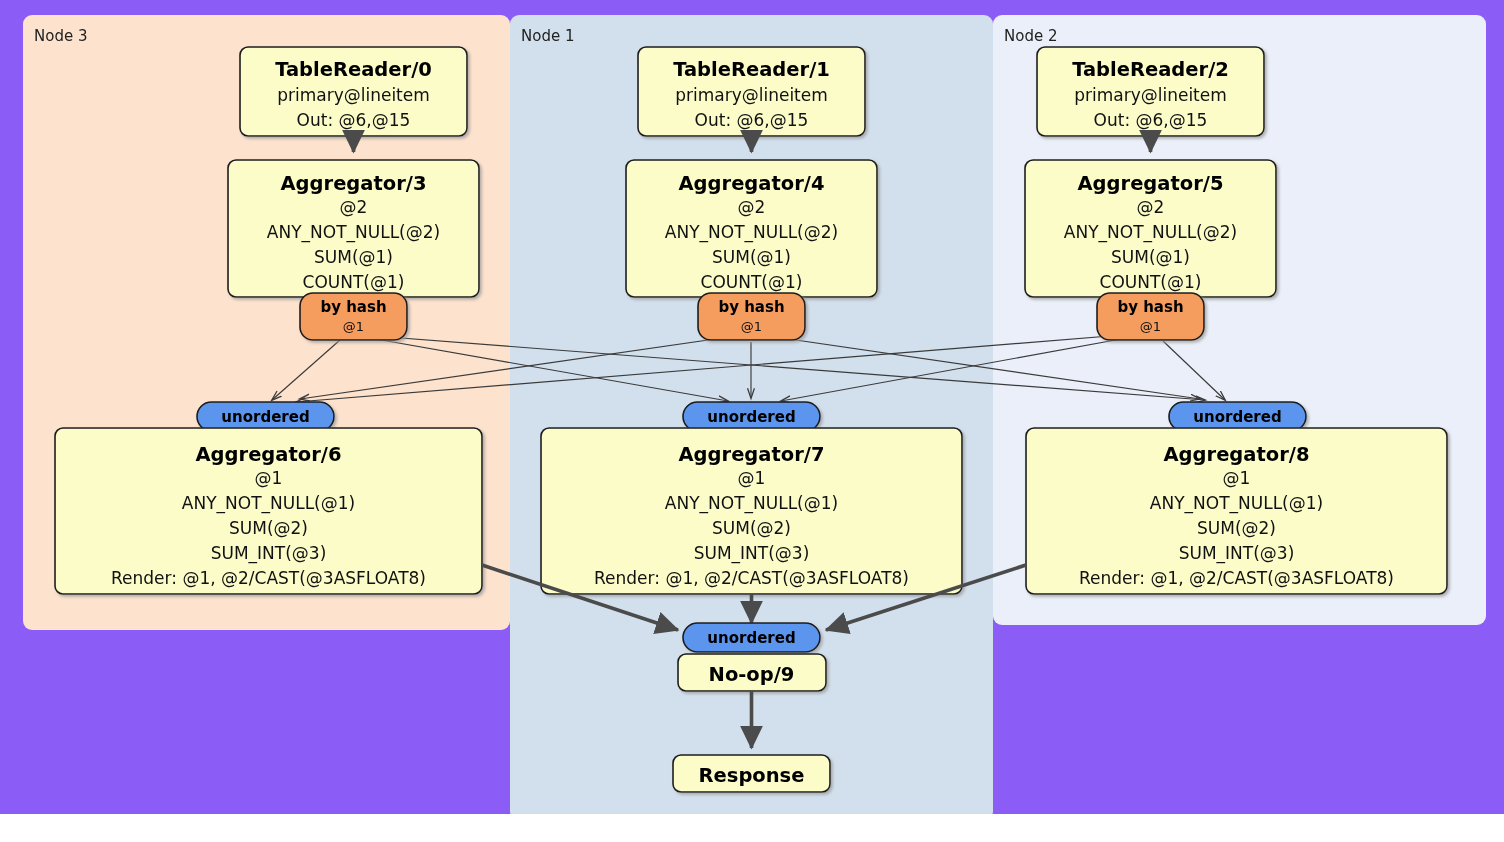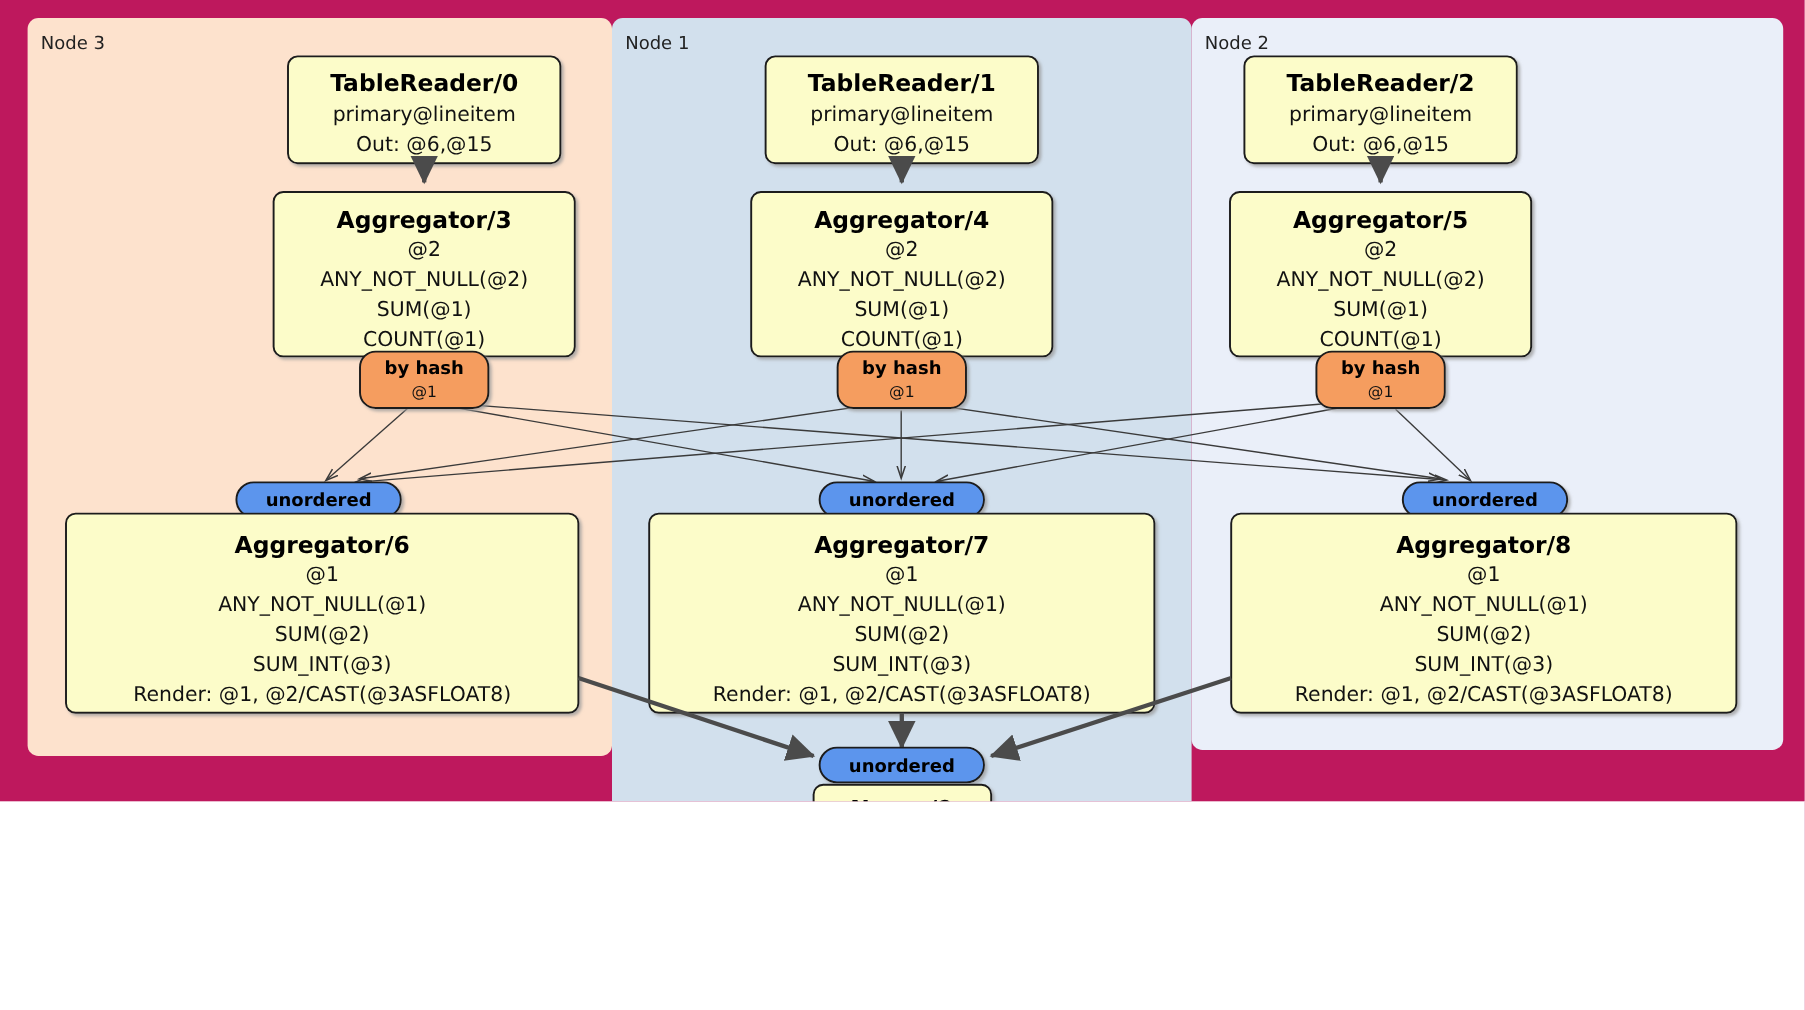--- a/index.html
+++ b/index.html
@@ -1,16 +1,16 @@
 <!DOCTYPE html>
 <html><head>
 <meta charset="utf-8">
 <style>
   html,body{margin:0;padding:0;background:#ffffff;}
-  #stage{position:relative;width:1504px;height:668px;background:#be185d;
+  #stage{position:relative;width:1504px;height:814px;background:#8b5cf6;
          font-family:"DejaVu Sans","Liberation Sans",sans-serif;overflow:hidden;}
   svg#canvas{position:absolute;left:0;top:0;width:1504px;height:842px;}
   .panel-label{font-size:15px;fill:#222;font-family:"DejaVu Sans","Liberation Sans",sans-serif;}
   .nodebox-rect{fill:#fcfcc9;stroke:#1a1a1a;stroke-width:1.6;}
   .title-txt{font-size:19.5px;font-weight:bold;fill:#000;text-anchor:middle;
              font-family:"DejaVu Sans","Liberation Sans",sans-serif;}
   .line-txt{font-size:17px;fill:#111;text-anchor:middle;
             font-family:"DejaVu Sans","Liberation Sans",sans-serif;}
   .hash-rect{fill:#f59d5f;stroke:#1a1a1a;stroke-width:1.6;}
   .hash-title{font-size:15px;font-weight:bold;fill:#000;text-anchor:middle;

